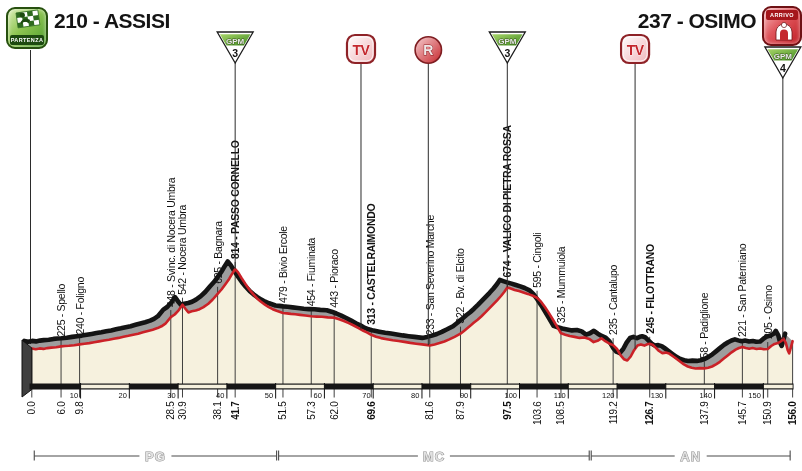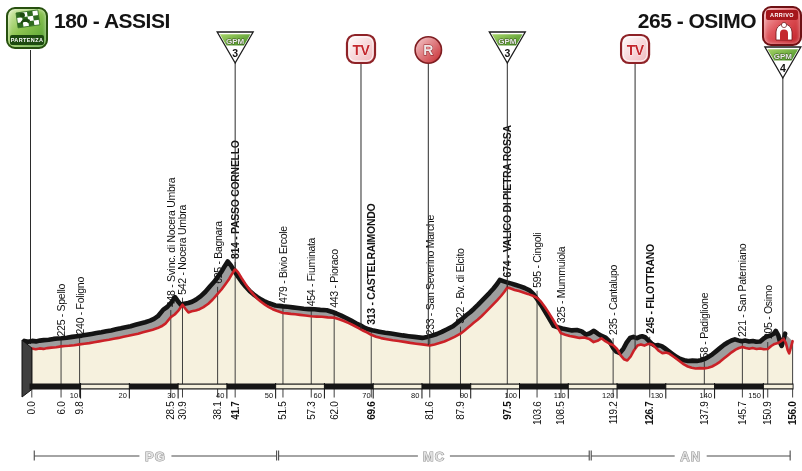--- a/index.html
+++ b/index.html
@@ -32,22 +32,22 @@
           <rect x="16.5" y="5" width="5.5" height="5" fill="#2e6b1f"></rect>
         <rect x="0" y="10" width="5.5" height="5" fill="#2e6b1f"></rect>
           <rect x="11" y="10" width="5.5" height="5" fill="#2e6b1f"></rect>
         <circle cx="6" cy="3" r="2.6" fill="#1d4a10"></circle>
         <path d="M3,10 Q8,4 13,9 L11,12 Q7,8 4,12 Z" fill="#1d4a10"></path>
       </g>
     </svg>
     <div class="banner">PARTENZA</div>
   </div>
 
-  <div class="title" id="start-title">180 - ASSISI</div>
-  <div class="title" id="finish-title">265 - OSIMO</div>
+  <div class="title" id="start-title">210 - ASSISI</div>
+  <div class="title" id="finish-title">237 - OSIMO</div>
 
   <div class="badge" id="arrivo-badge">
     <div class="banner">ARRIVO</div>
     <svg width="40" height="40" viewBox="0 0 40 40">
       <path d="M12,32 L12,24 A8,8 0 0 1 28,24 L28,32 Z" fill="#ffffff" stroke="#6e1114" stroke-width="0.8"></path>
       <path d="M16,32 L16,25.5 A4,4 0 0 1 24,25.5 L24,32 Z" fill="#c4282e"></path>
       <circle cx="20" cy="17" r="2.6" fill="#ffffff" stroke="#6e1114" stroke-width="0.7"></circle>
     </svg>
   </div>
 

